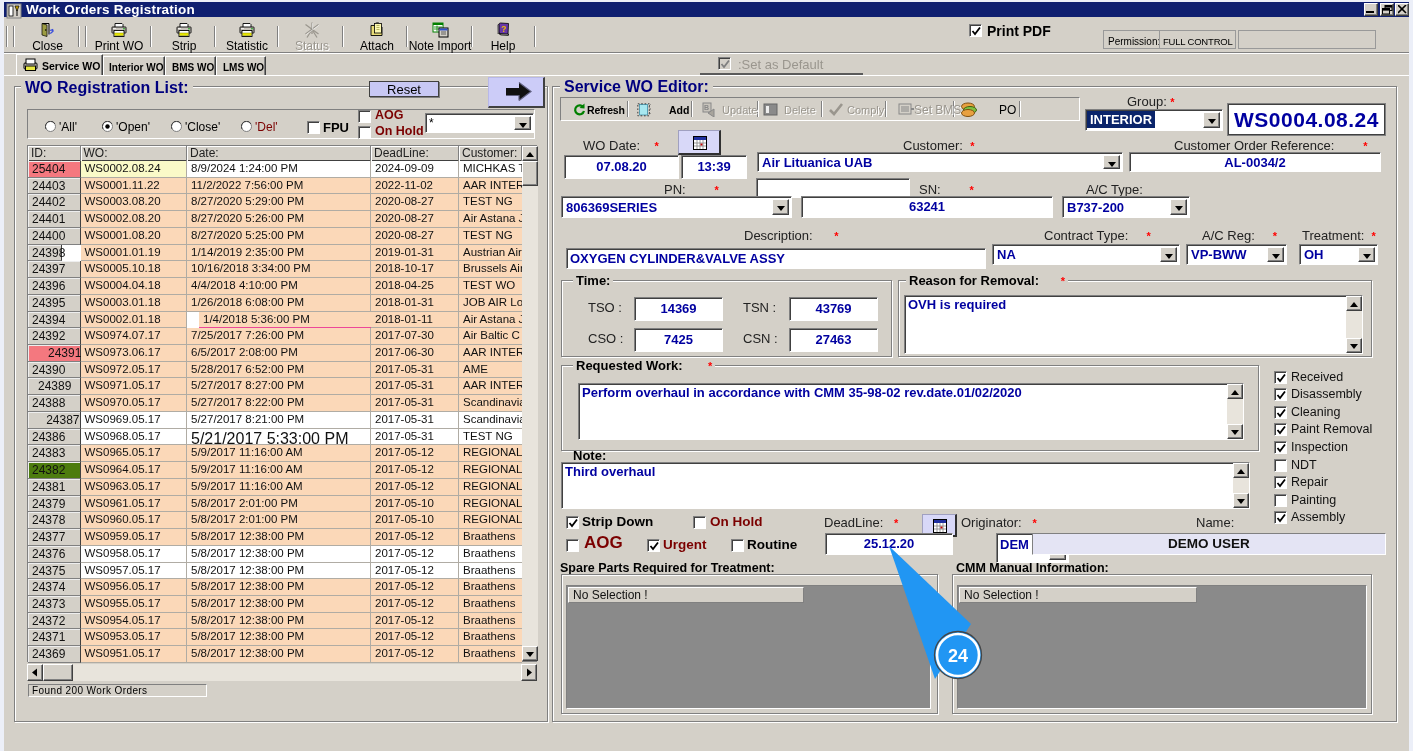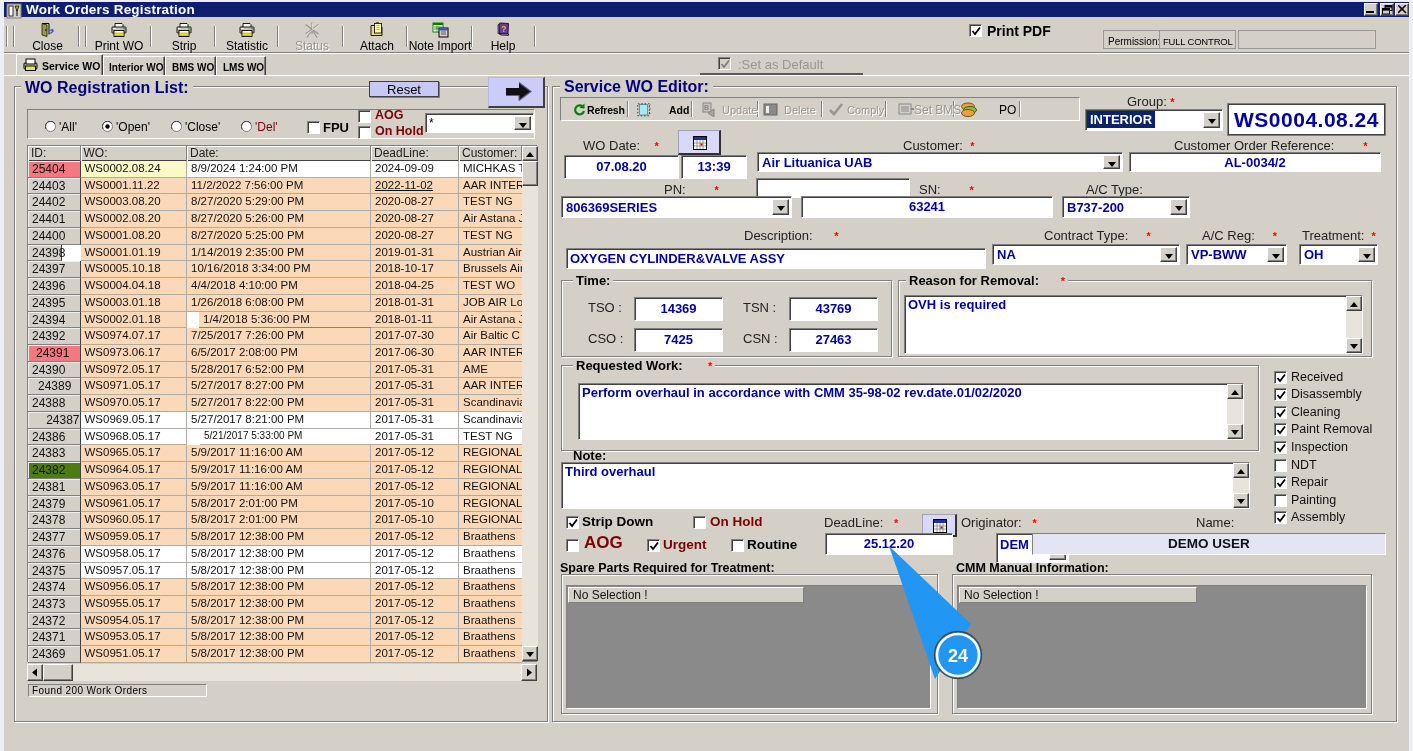--- a/index.html
+++ b/index.html
@@ -242,21 +242,21 @@
         <div class="abs" style="left:0;top:0;width:52.5px;height:16.73px;background:#F4787F;border-right:1px solid #404040;border-bottom:1px solid #808080;box-shadow:inset 1px 1px 0 #eee;font-size:12px;color:#111;padding:1px 0 0 4px;">25404</div>
         <div class="abs" style="left:52.5px;top:0;width:106.5px;height:16.73px;background:#FAFAC8;border-right:1px solid #B0ACA4;border-bottom:1px solid #B0ACA4;font-size:11.5px;color:#111;padding:1px 0 0 4px;overflow:hidden;white-space:nowrap;">WS0002.08.24</div>
         <div class="abs" style="left:159px;top:0;width:184px;height:16.73px;background:#fff;border-right:1px solid #B0ACA4;border-bottom:1px solid #B0ACA4;font-size:11.5px;color:#111;padding:1px 0 0 4px;overflow:hidden;white-space:nowrap;">8/9/2024 1:24:00 PM</div>
         <div class="abs" style="left:343px;top:0;width:88px;height:16.73px;background:#fff;border-right:1px solid #B0ACA4;border-bottom:1px solid #B0ACA4;font-size:11.5px;color:#111;padding:1px 0 0 4px;overflow:hidden;white-space:nowrap;">2024-09-09</div>
         <div class="abs" style="left:431px;top:0;width:63px;height:16.73px;background:#fff;border-bottom:1px solid #B0ACA4;font-size:11.5px;color:#111;padding:1px 0 0 4px;overflow:hidden;white-space:nowrap;">MICHKAS TR</div>
       </div>
       <div class="abs" style="left:0;top:31.73px;width:494px;height:16.73px;">
         <div class="abs" style="left:0;top:0;width:52.5px;height:16.73px;background:#D4D0C8;border-right:1px solid #404040;border-bottom:1px solid #808080;box-shadow:inset 1px 1px 0 #eee;font-size:12px;color:#111;padding:1px 0 0 4px;">24403</div>
         <div class="abs" style="left:52.5px;top:0;width:106.5px;height:16.73px;background:#FBD8B8;border-right:1px solid #B0ACA4;border-bottom:1px solid #B0ACA4;font-size:11.5px;color:#111;padding:1px 0 0 4px;overflow:hidden;white-space:nowrap;">WS0001.11.22</div>
         <div class="abs" style="left:159px;top:0;width:184px;height:16.73px;background:#FBD8B8;border-right:1px solid #B0ACA4;border-bottom:1px solid #B0ACA4;font-size:11.5px;color:#111;padding:1px 0 0 4px;overflow:hidden;white-space:nowrap;">11/2/2022 7:56:00 PM</div>
-        <div class="abs" style="left:343px;top:0;width:88px;height:16.73px;background:#FBD8B8;border-right:1px solid #B0ACA4;border-bottom:1px solid #B0ACA4;font-size:11.5px;color:#111;padding:1px 0 0 4px;overflow:hidden;white-space:nowrap;text-decoration:underline;">2022-11-02</div>
+        <div class="abs" style="left:343px;top:0;width:88px;height:16.73px;background:#FBD8B8;border-right:1px solid #B0ACA4;border-bottom:1px solid #B0ACA4;font-size:11.5px;color:#111;padding:1px 0 0 4px;overflow:hidden;white-space:nowrap;">2022-11-02</div>
         <div class="abs" style="left:431px;top:0;width:63px;height:16.73px;background:#FBD8B8;border-bottom:1px solid #B0ACA4;font-size:11.5px;color:#111;padding:1px 0 0 4px;overflow:hidden;white-space:nowrap;">AAR INTERF</div>
       </div>
       <div class="abs" style="left:0;top:48.46px;width:494px;height:16.73px;">
         <div class="abs" style="left:0;top:0;width:52.5px;height:16.73px;background:#D4D0C8;border-right:1px solid #404040;border-bottom:1px solid #808080;box-shadow:inset 1px 1px 0 #eee;font-size:12px;color:#111;padding:1px 0 0 4px;">24402</div>
         <div class="abs" style="left:52.5px;top:0;width:106.5px;height:16.73px;background:#FBD8B8;border-right:1px solid #B0ACA4;border-bottom:1px solid #B0ACA4;font-size:11.5px;color:#111;padding:1px 0 0 4px;overflow:hidden;white-space:nowrap;">WS0003.08.20</div>
         <div class="abs" style="left:159px;top:0;width:184px;height:16.73px;background:#FBD8B8;border-right:1px solid #B0ACA4;border-bottom:1px solid #B0ACA4;font-size:11.5px;color:#111;padding:1px 0 0 4px;overflow:hidden;white-space:nowrap;">8/27/2020 5:29:00 PM</div>
         <div class="abs" style="left:343px;top:0;width:88px;height:16.73px;background:#FBD8B8;border-right:1px solid #B0ACA4;border-bottom:1px solid #B0ACA4;font-size:11.5px;color:#111;padding:1px 0 0 4px;overflow:hidden;white-space:nowrap;">2020-08-27</div>
         <div class="abs" style="left:431px;top:0;width:63px;height:16.73px;background:#FBD8B8;border-bottom:1px solid #B0ACA4;font-size:11.5px;color:#111;padding:1px 0 0 4px;overflow:hidden;white-space:nowrap;">TEST NG</div>
       </div>
       <div class="abs" style="left:0;top:65.19px;width:494px;height:16.73px;">
@@ -309,21 +309,21 @@
         <div class="abs" style="left:431px;top:0;width:63px;height:16.73px;background:#FBD8B8;border-bottom:1px solid #B0ACA4;font-size:11.5px;color:#111;padding:1px 0 0 4px;overflow:hidden;white-space:nowrap;">Air Astana J</div>
       </div>
       <div class="abs" style="left:0;top:182.3px;width:494px;height:16.73px;">
         <div class="abs" style="left:0;top:0;width:52.5px;height:16.73px;background:#D4D0C8;border-right:1px solid #404040;border-bottom:1px solid #808080;box-shadow:inset 1px 1px 0 #eee;font-size:12px;color:#111;padding:1px 0 0 4px;">24392</div>
         <div class="abs" style="left:52.5px;top:0;width:106.5px;height:16.73px;background:#FBD8B8;border-right:1px solid #B0ACA4;border-bottom:1px solid #B0ACA4;font-size:11.5px;color:#111;padding:1px 0 0 4px;overflow:hidden;white-space:nowrap;">WS0974.07.17</div>
         <div class="abs" style="left:159px;top:0;width:184px;height:16.73px;background:#FBD8B8;border-right:1px solid #B0ACA4;border-bottom:1px solid #B0ACA4;font-size:11.5px;color:#111;padding:1px 0 0 4px;overflow:hidden;white-space:nowrap;">7/25/2017 7:26:00 PM</div>
         <div class="abs" style="left:343px;top:0;width:88px;height:16.73px;background:#FBD8B8;border-right:1px solid #B0ACA4;border-bottom:1px solid #B0ACA4;font-size:11.5px;color:#111;padding:1px 0 0 4px;overflow:hidden;white-space:nowrap;">2017-07-30</div>
         <div class="abs" style="left:431px;top:0;width:63px;height:16.73px;background:#FBD8B8;border-bottom:1px solid #B0ACA4;font-size:11.5px;color:#111;padding:1px 0 0 4px;overflow:hidden;white-space:nowrap;">Air Baltic C</div>
       </div>
       <div class="abs" style="left:0;top:199.03px;width:494px;height:16.73px;">
-        <div class="abs" style="left:0;top:0;width:52.5px;height:16.73px;background:#F4787F;border-right:1px solid #404040;border-bottom:1px solid #808080;box-shadow:inset 1px 1px 0 #eee;font-size:12px;color:#111;padding:1px 0 0 8px;">24391</div>
+        <div class="abs" style="left:0;top:0;width:52.5px;height:16.73px;background:#F4787F;border-right:1px solid #404040;border-bottom:1px solid #808080;box-shadow:inset 1px 1px 0 #eee;font-size:12px;color:#111;padding:1px 0 0 20px;">24391</div>
         <div class="abs" style="left:52.5px;top:0;width:106.5px;height:16.73px;background:#FBD8B8;border-right:1px solid #B0ACA4;border-bottom:1px solid #B0ACA4;font-size:11.5px;color:#111;padding:1px 0 0 4px;overflow:hidden;white-space:nowrap;">WS0973.06.17</div>
         <div class="abs" style="left:159px;top:0;width:184px;height:16.73px;background:#FBD8B8;border-right:1px solid #B0ACA4;border-bottom:1px solid #B0ACA4;font-size:11.5px;color:#111;padding:1px 0 0 4px;overflow:hidden;white-space:nowrap;">6/5/2017 2:08:00 PM</div>
         <div class="abs" style="left:343px;top:0;width:88px;height:16.73px;background:#FBD8B8;border-right:1px solid #B0ACA4;border-bottom:1px solid #B0ACA4;font-size:11.5px;color:#111;padding:1px 0 0 4px;overflow:hidden;white-space:nowrap;">2017-06-30</div>
         <div class="abs" style="left:431px;top:0;width:63px;height:16.73px;background:#FBD8B8;border-bottom:1px solid #B0ACA4;font-size:11.5px;color:#111;padding:1px 0 0 4px;overflow:hidden;white-space:nowrap;">AAR INTERF</div>
       </div>
       <div class="abs" style="left:0;top:215.76px;width:494px;height:16.73px;">
         <div class="abs" style="left:0;top:0;width:52.5px;height:16.73px;background:#D4D0C8;border-right:1px solid #404040;border-bottom:1px solid #808080;box-shadow:inset 1px 1px 0 #eee;font-size:12px;color:#111;padding:1px 0 0 4px;">24390</div>
         <div class="abs" style="left:52.5px;top:0;width:106.5px;height:16.73px;background:#FBD8B8;border-right:1px solid #B0ACA4;border-bottom:1px solid #B0ACA4;font-size:11.5px;color:#111;padding:1px 0 0 4px;overflow:hidden;white-space:nowrap;">WS0972.05.17</div>
         <div class="abs" style="left:159px;top:0;width:184px;height:16.73px;background:#FBD8B8;border-right:1px solid #B0ACA4;border-bottom:1px solid #B0ACA4;font-size:11.5px;color:#111;padding:1px 0 0 4px;overflow:hidden;white-space:nowrap;">5/28/2017 6:52:00 PM</div>
         <div class="abs" style="left:343px;top:0;width:88px;height:16.73px;background:#FBD8B8;border-right:1px solid #B0ACA4;border-bottom:1px solid #B0ACA4;font-size:11.5px;color:#111;padding:1px 0 0 4px;overflow:hidden;white-space:nowrap;">2017-05-31</div>
@@ -346,21 +346,21 @@
       <div class="abs" style="left:0;top:265.95px;width:494px;height:16.73px;">
         <div class="abs" style="left:0;top:0;width:52.5px;height:16.73px;background:#D4D0C8;border-right:1px solid #404040;border-bottom:1px solid #808080;box-shadow:inset 1px 1px 0 #eee;font-size:12px;color:#111;padding:1px 0 0 4px;text-align:right;">24387</div>
         <div class="abs" style="left:52.5px;top:0;width:106.5px;height:16.73px;background:#fff;border-right:1px solid #B0ACA4;border-bottom:1px solid #B0ACA4;font-size:11.5px;color:#111;padding:1px 0 0 4px;overflow:hidden;white-space:nowrap;">WS0969.05.17</div>
         <div class="abs" style="left:159px;top:0;width:184px;height:16.73px;background:#fff;border-right:1px solid #B0ACA4;border-bottom:1px solid #B0ACA4;font-size:11.5px;color:#111;padding:1px 0 0 4px;overflow:hidden;white-space:nowrap;">5/27/2017 8:21:00 PM</div>
         <div class="abs" style="left:343px;top:0;width:88px;height:16.73px;background:#fff;border-right:1px solid #B0ACA4;border-bottom:1px solid #B0ACA4;font-size:11.5px;color:#111;padding:1px 0 0 4px;overflow:hidden;white-space:nowrap;">2017-05-31</div>
         <div class="abs" style="left:431px;top:0;width:63px;height:16.73px;background:#fff;border-bottom:1px solid #B0ACA4;font-size:11.5px;color:#111;padding:1px 0 0 4px;overflow:hidden;white-space:nowrap;">Scandinavia</div>
       </div>
       <div class="abs" style="left:0;top:282.68px;width:494px;height:16.73px;">
         <div class="abs" style="left:0;top:0;width:52.5px;height:16.73px;background:#D4D0C8;border-right:1px solid #404040;border-bottom:1px solid #808080;box-shadow:inset 1px 1px 0 #eee;font-size:12px;color:#111;padding:1px 0 0 4px;">24386</div>
         <div class="abs" style="left:52.5px;top:0;width:106.5px;height:16.73px;background:#fff;border-right:1px solid #B0ACA4;border-bottom:1px solid #B0ACA4;font-size:11.5px;color:#111;padding:1px 0 0 4px;overflow:hidden;white-space:nowrap;">WS0968.05.17</div>
-        <div class="abs" style="left:159px;top:0;width:184px;height:16.73px;background:#fff;border-right:1px solid #B0ACA4;border-bottom:1px solid #B0ACA4;font-size:10px;color:#111;padding:1px 0 0 4px;overflow:hidden;white-space:nowrap;margin-left:13px;">5/21/2017 5:33:00 PM</div>
+        <div class="abs" style="left:159px;top:0;width:184px;height:16.73px;background:#fff;border-right:1px solid #B0ACA4;border-bottom:1px solid #B0ACA4;font-size:16px;color:#111;padding:1px 0 0 4px;overflow:hidden;white-space:nowrap;">5/21/2017 5:33:00 PM</div>
         <div class="abs" style="left:343px;top:0;width:88px;height:16.73px;background:#fff;border-right:1px solid #B0ACA4;border-bottom:1px solid #B0ACA4;font-size:11.5px;color:#111;padding:1px 0 0 4px;overflow:hidden;white-space:nowrap;">2017-05-31</div>
         <div class="abs" style="left:431px;top:0;width:63px;height:16.73px;background:#fff;border-bottom:1px solid #B0ACA4;font-size:11.5px;color:#111;padding:1px 0 0 4px;overflow:hidden;white-space:nowrap;">TEST NG</div>
       </div>
       <div class="abs" style="left:0;top:299.41px;width:494px;height:16.73px;">
         <div class="abs" style="left:0;top:0;width:52.5px;height:16.73px;background:#D4D0C8;border-right:1px solid #404040;border-bottom:1px solid #808080;box-shadow:inset 1px 1px 0 #eee;font-size:12px;color:#111;padding:1px 0 0 4px;">24383</div>
         <div class="abs" style="left:52.5px;top:0;width:106.5px;height:16.73px;background:#FBD8B8;border-right:1px solid #B0ACA4;border-bottom:1px solid #B0ACA4;font-size:11.5px;color:#111;padding:1px 0 0 4px;overflow:hidden;white-space:nowrap;">WS0965.05.17</div>
         <div class="abs" style="left:159px;top:0;width:184px;height:16.73px;background:#FBD8B8;border-right:1px solid #B0ACA4;border-bottom:1px solid #B0ACA4;font-size:11.5px;color:#111;padding:1px 0 0 4px;overflow:hidden;white-space:nowrap;">5/9/2017 11:16:00 AM</div>
         <div class="abs" style="left:343px;top:0;width:88px;height:16.73px;background:#FBD8B8;border-right:1px solid #B0ACA4;border-bottom:1px solid #B0ACA4;font-size:11.5px;color:#111;padding:1px 0 0 4px;overflow:hidden;white-space:nowrap;">2017-05-12</div>
         <div class="abs" style="left:431px;top:0;width:63px;height:16.73px;background:#FBD8B8;border-bottom:1px solid #B0ACA4;font-size:11.5px;color:#111;padding:1px 0 0 4px;overflow:hidden;white-space:nowrap;">REGIONAL</div>
       </div>

